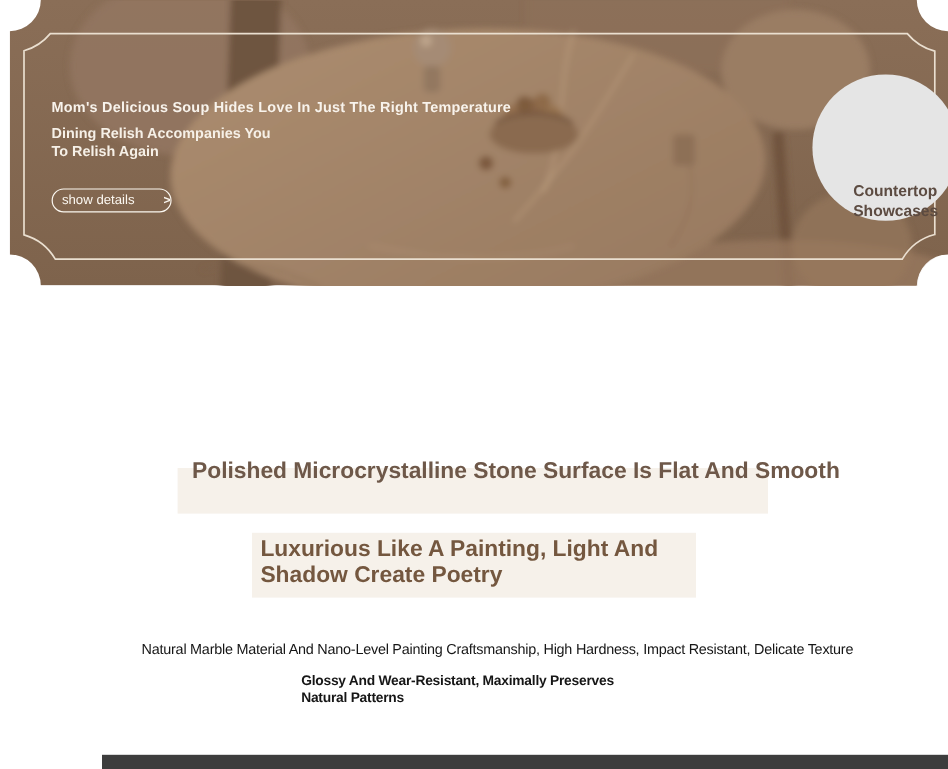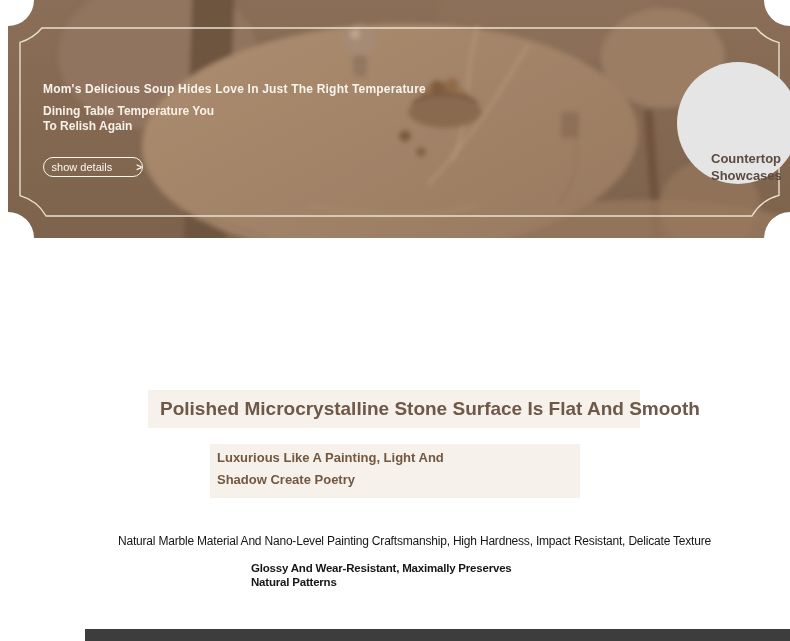--- a/index.html
+++ b/index.html
@@ -41,30 +41,30 @@
     margin-left:34px;
     color:#5C4B41;font-size:13px;font-weight:700;line-height:17px;
     text-align:left;white-space:pre-line;
   }
   
   .h1-box{
     position:absolute;left:148px;top:390px;width:492px;height:38px;
     background:#F6F1EA;
   }
   .h1-text{
-    position:absolute;left:160px;top:398px;
+    position:absolute;left:160px;top:382px;
     color:#6E5849;font-size:19px;font-weight:700;white-space:nowrap;
   }
   .h2-box{
     position:absolute;left:210px;top:444px;width:370px;height:54px;
     background:#F6F1EA;
   }
   .h2-text{
     position:absolute;left:217px;top:447px;
-    color:#74573F;font-size:13px;font-weight:700;line-height:22px;
+    color:#74573F;font-size:19px;font-weight:700;line-height:22px;
     white-space:pre-line;
   }
   .body-line1{
     position:absolute;left:118px;top:534px;
     color:#161616;font-size:12px;font-weight:400;letter-spacing:-.2px;
     white-space:nowrap;
   }
   .body-line23{
     position:absolute;left:251px;top:562px;
     color:#161616;font-size:11.5px;font-weight:700;letter-spacing:-.2px;
@@ -136,21 +136,21 @@
         <rect x="553" y="112" width="18" height="26" rx="3" fill="#8D7057"></rect>
       </g>
 
       <path d="M 12 42.3 A 44 44 0 0 0 33.9 28 L 748.1 28 A 44 44 0 0 0 771 42.6
                L 771 195.4 A 44 44 0 0 0 743.9 216 L 38.1 216 A 44 44 0 0 0 12 195.7 Z" fill="none" stroke="#EADFD0" stroke-width="1.4"></path>
     </g>
   </svg>
 
   <div class="hero-headline">Mom's Delicious Soup Hides Love In Just The Right Temperature</div>
 
-  <div class="hero-subline" style="white-space:pre-line;">Dining Table Temperature You
+  <div class="hero-subline" style="white-space:pre-line;">Dining Relish Accompanies You
 To Relish Again</div>
 
   <button class="cta">
     <span>show details</span>
     <span class="chev">&gt;</span>
   </button>
 
   <div class="badge">
     <div class="badge-text">Countertop
 Showcases</div>

